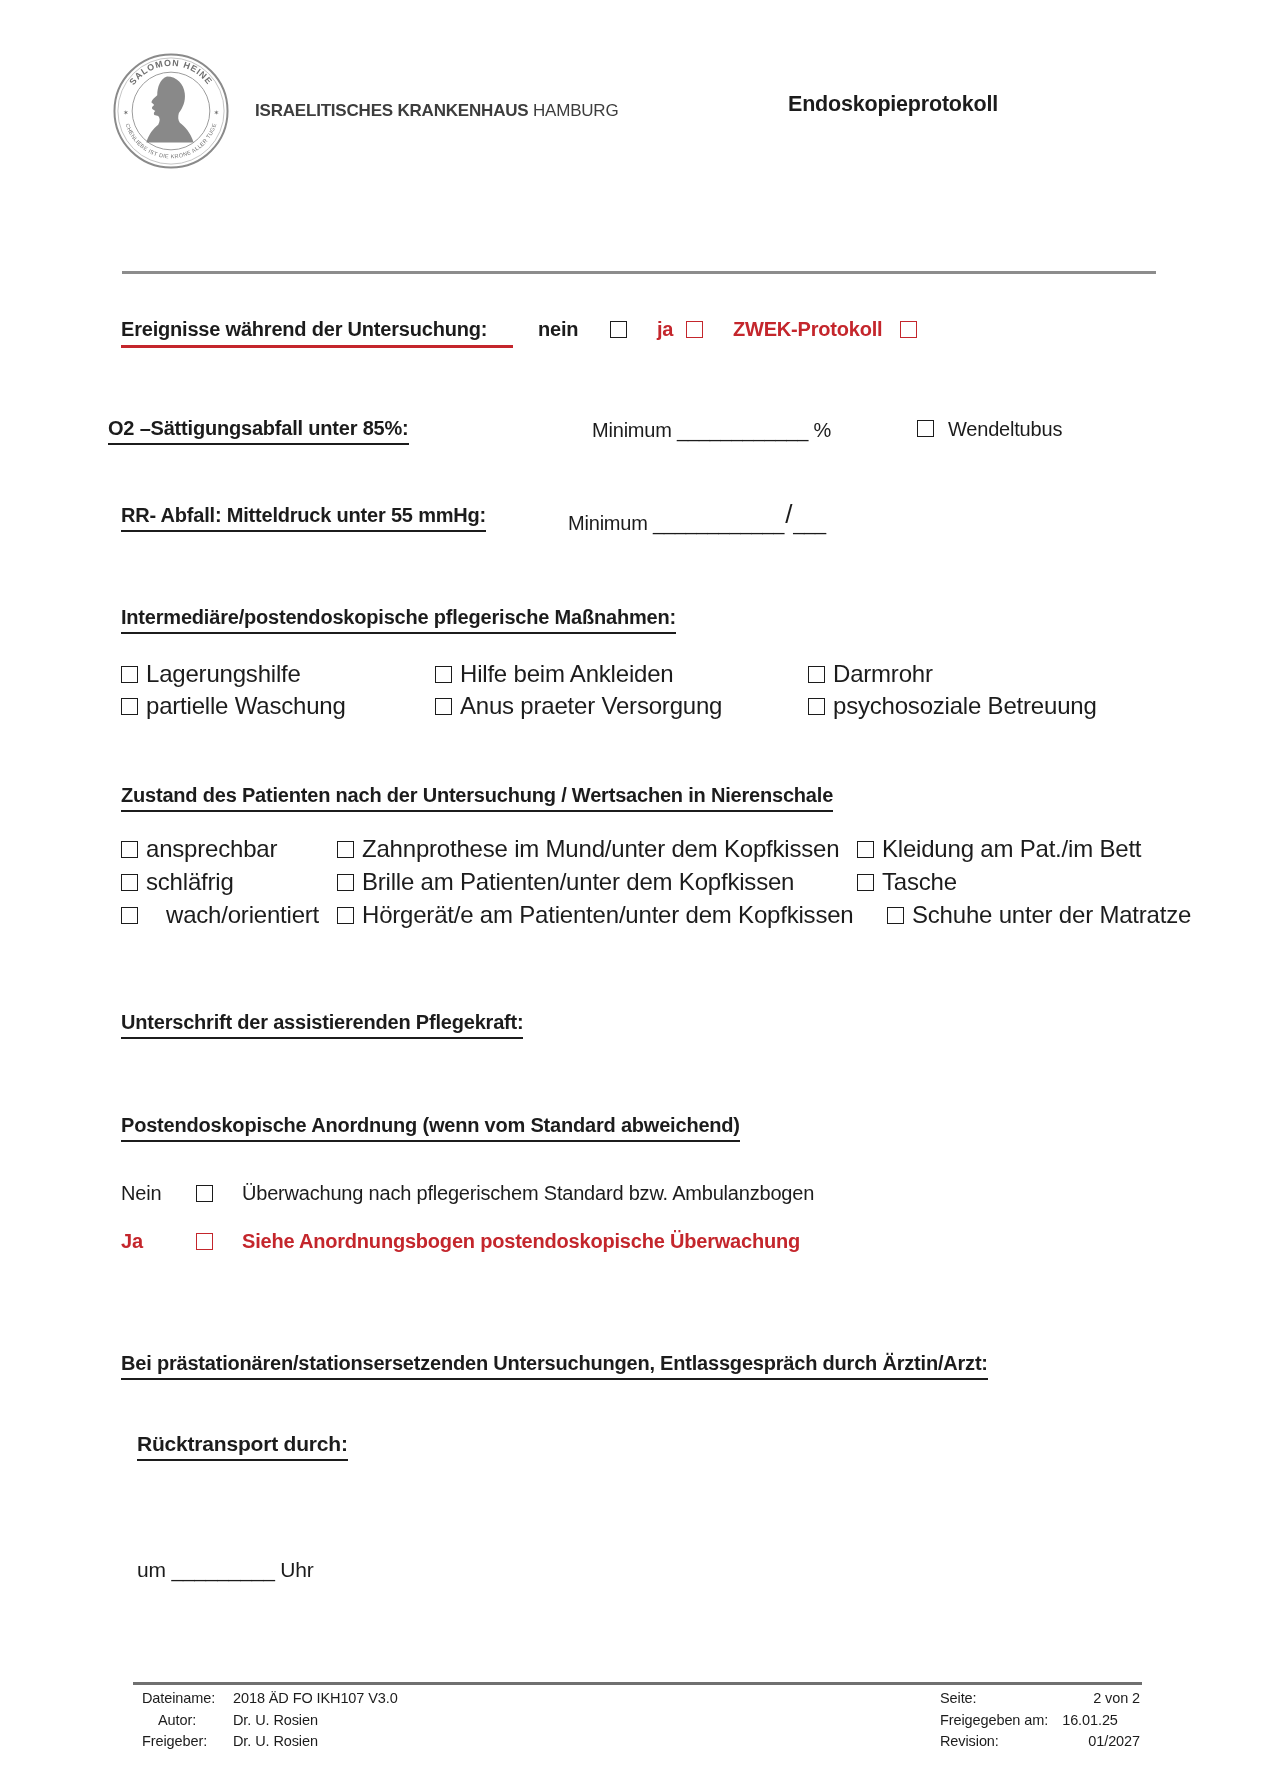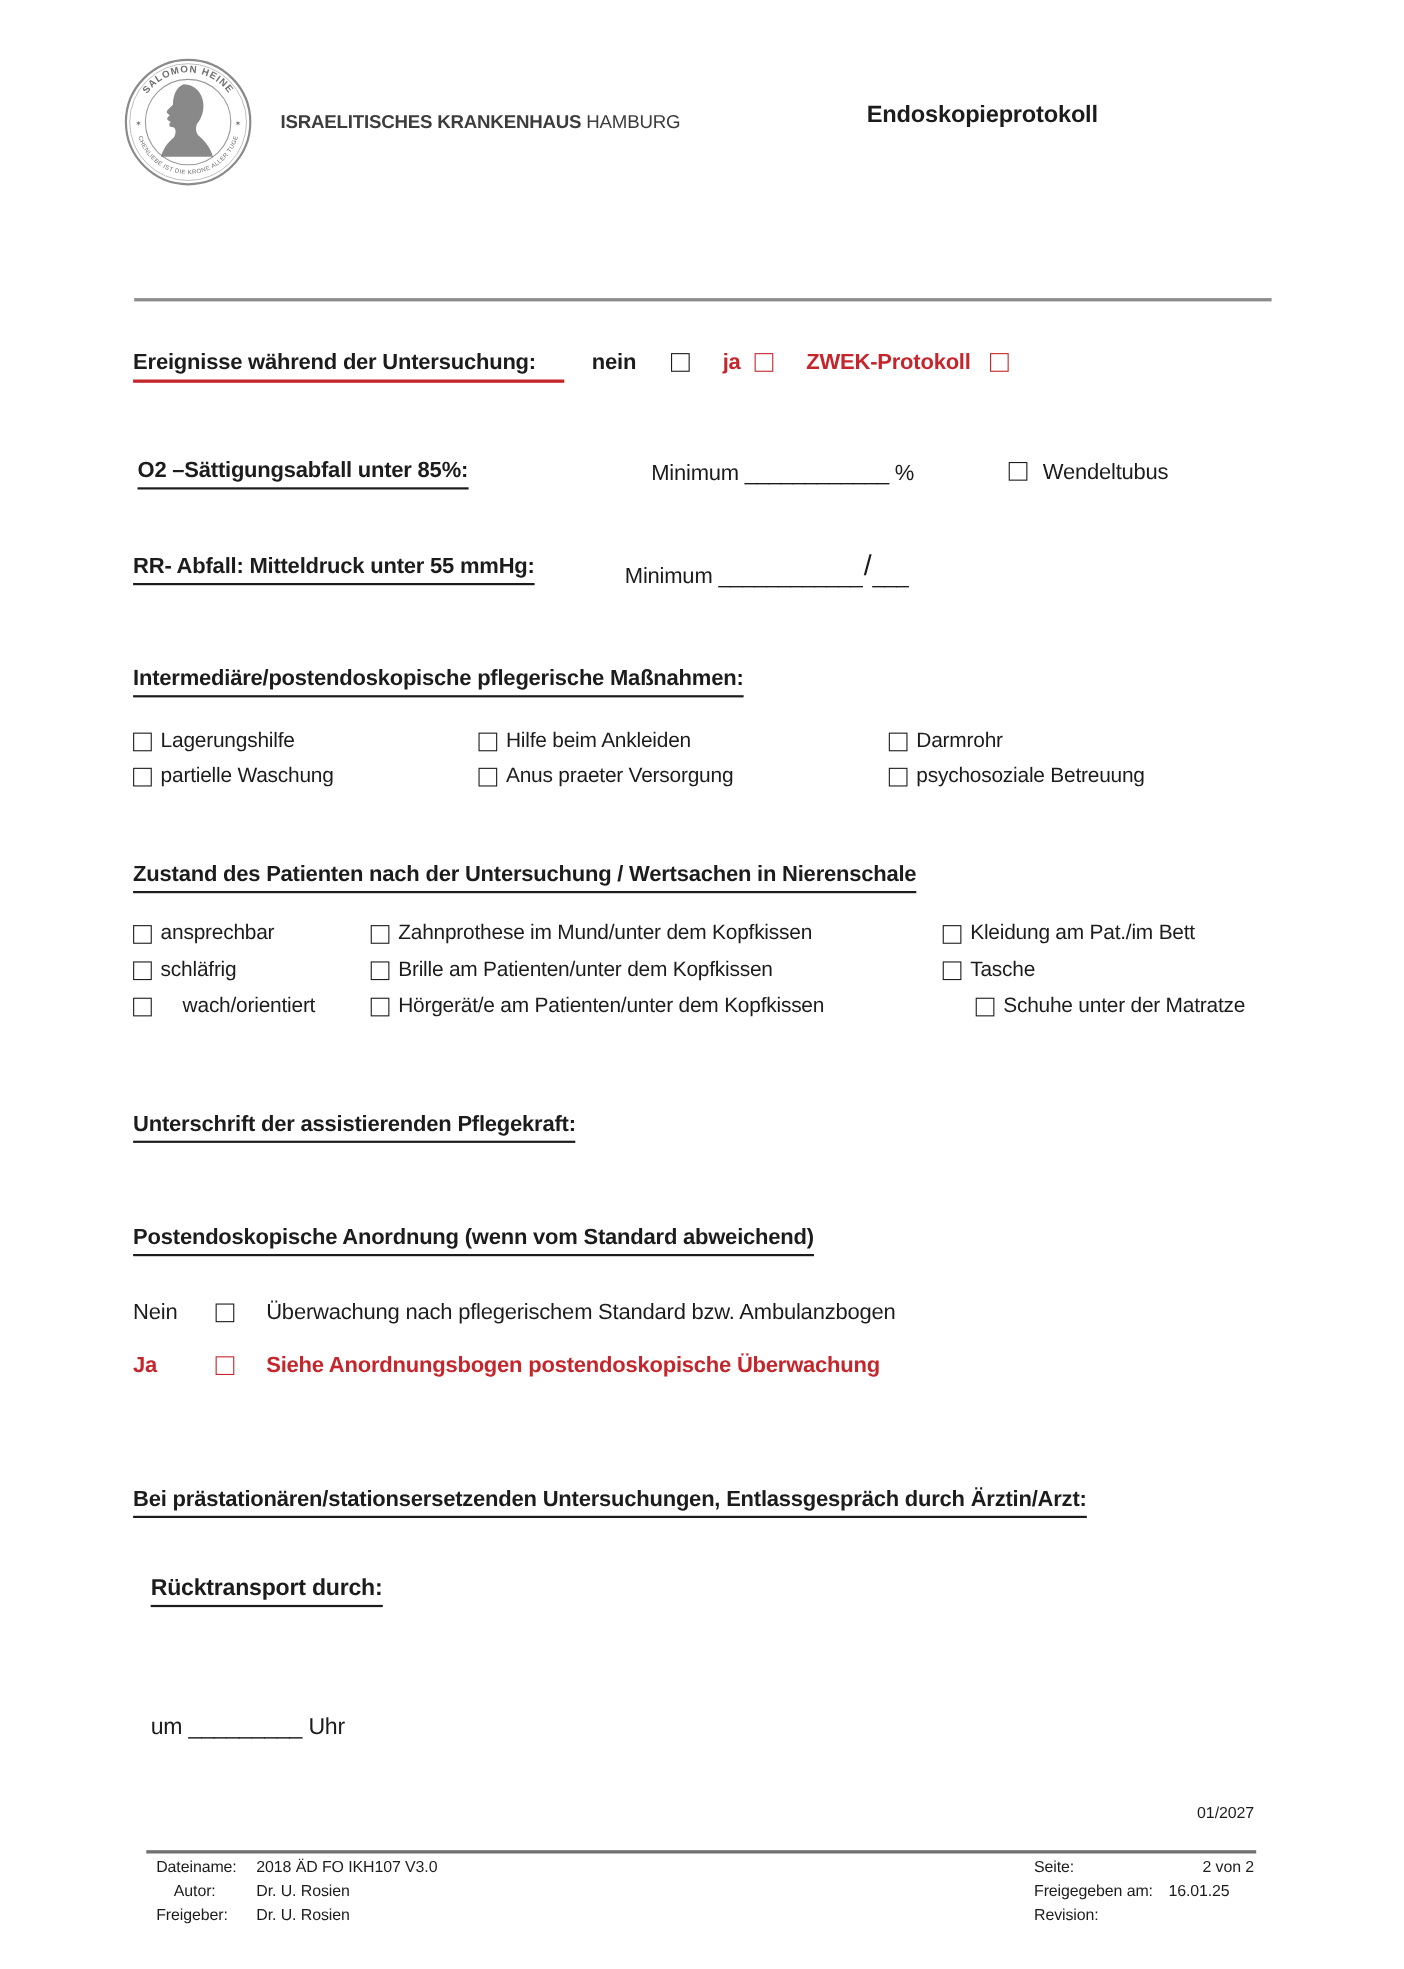--- a/index.html
+++ b/index.html
@@ -15,21 +15,21 @@
   }
   .abs{position:absolute;white-space:nowrap;}
   .h{font-size:20px;font-weight:700;}
   .t{font-size:20px;}
   .ul{display:inline-block;border-bottom:2px solid var(--ink);padding-bottom:3px;}
   .ul-red{display:inline-block;border-bottom:3px solid var(--red);padding-bottom:4px;padding-right:26px;}
   .red{color:var(--red);}
   .b{font-weight:700;}
   .cb{display:inline-block;width:17px;height:17px;border:1.6px solid var(--ink);background:#fff;flex:0 0 auto;}
   .cb.cb-red{border-color:var(--red);}
-  .item{display:flex;align-items:center;gap:8px;height:24px;font-size:19px;}
+  .item{display:flex;align-items:center;gap:8px;height:24px;font-size:24px;}
   .rule{background:var(--rule);height:3px;}
   .f-rule{background:var(--footer-rule);height:2.5px;}
   .footer-txt{font-size:14.5px;letter-spacing:-0.1px;}
   .org{font-size:17px;color:var(--org);}
   .title{font-size:21.5px;font-weight:700;}
   .slash{display:inline-block;font-size:26px;position:relative;top:-7px;margin:0 1px;}
   .val-right{display:inline-block;width:100px;text-align:right;}
 </style>
 </head>
 <body>
@@ -67,21 +67,21 @@
 <div class="abs h" style="left:121px;top:318px;">
   <span class="ul-red">Ereignisse während der Untersuchung:</span>
 </div>
 <div class="abs h" style="left:538px;top:318px;">nein</div>
 <span class="abs cb" style="left:610px;top:321px;"></span>
 <div class="abs h red" style="left:657px;top:318px;">ja</div>
 <span class="abs cb cb-red" style="left:686px;top:321px;"></span>
 <div class="abs h red" style="left:733px;top:318px;">ZWEK-Protokoll</div>
 <span class="abs cb cb-red" style="left:900px;top:321px;"></span>
 
-<div class="abs h" style="left:125px;top:417px;">
+<div class="abs h" style="left:108px;top:417px;">
   <span class="ul">O2 –Sättigungsabfall unter 85%:</span>
 </div>
 <div class="abs t" style="left:592px;top:419px;">Minimum ____________ %</div>
 <span class="abs cb" style="left:917px;top:420px;"></span>
 <div class="abs t" style="left:948px;top:418px;">Wendeltubus</div>
 
 <div class="abs h" style="left:121px;top:504px;">
   <span class="ul">RR- Abfall:  Mitteldruck unter 55 mmHg:</span>
 </div>
 <div class="abs t" style="left:568px;top:506px;">
@@ -191,13 +191,13 @@
 <div class="abs footer-txt" style="left:158px;top:1712px;">Autor:</div>
 <div class="abs footer-txt" style="left:233px;top:1712px;">Dr. U. Rosien</div>
 <div class="abs footer-txt" style="left:142px;top:1733px;">Freigeber:</div>
 <div class="abs footer-txt" style="left:233px;top:1733px;">Dr. U. Rosien</div>
 
 <div class="abs footer-txt" style="left:940px;top:1690px;">Seite:</div>
 <div class="abs footer-txt val-right" style="left:1040px;top:1690px;">2 von 2</div>
 <div class="abs footer-txt" style="left:940px;top:1712px;text-align:center;">Freigegeben am:</div>
 <div class="abs footer-txt val-right" style="left:1040px;top:1712px;text-align:center;">16.01.25</div>
 <div class="abs footer-txt" style="left:940px;top:1733px;">Revision:</div>
-<div class="abs footer-txt val-right" style="left:1040px;top:1641px;">01/2027</div>
+<div class="abs footer-txt val-right" style="left:1040px;top:1733px;">01/2027</div>
 
 </body></html>

